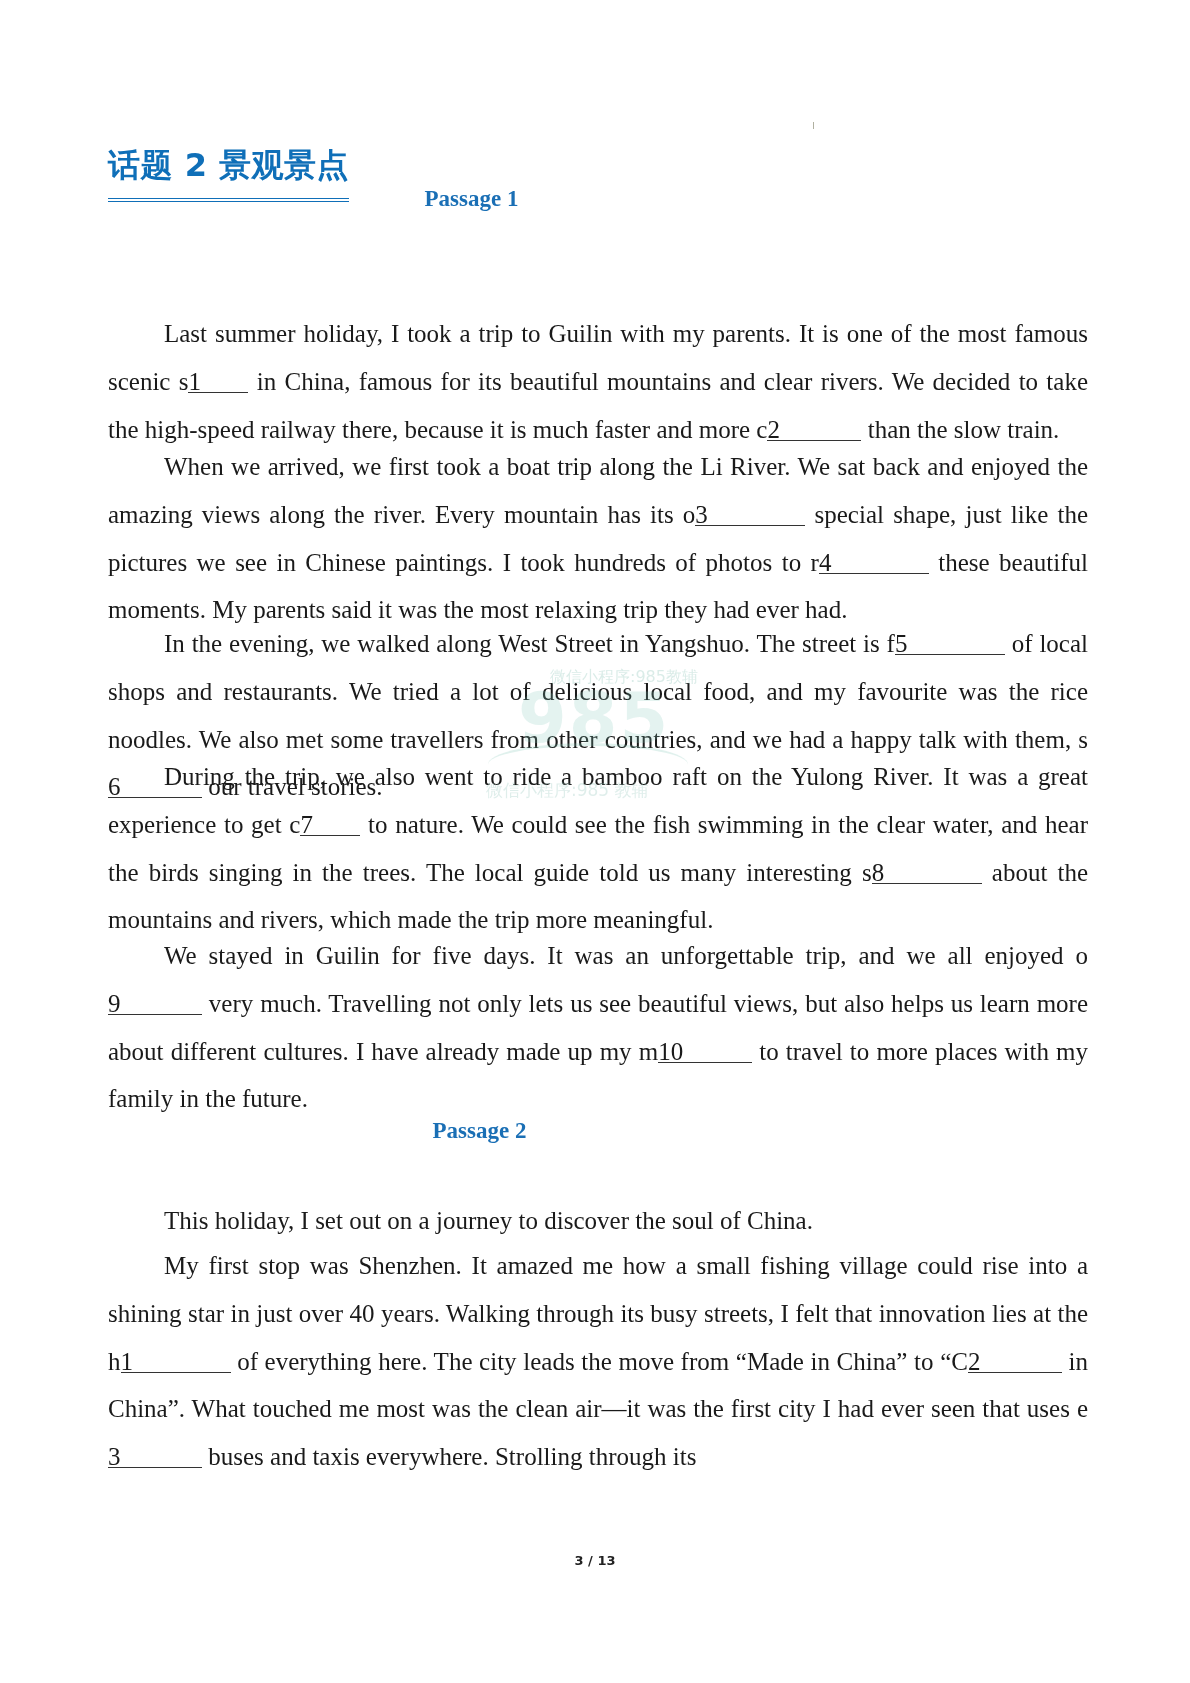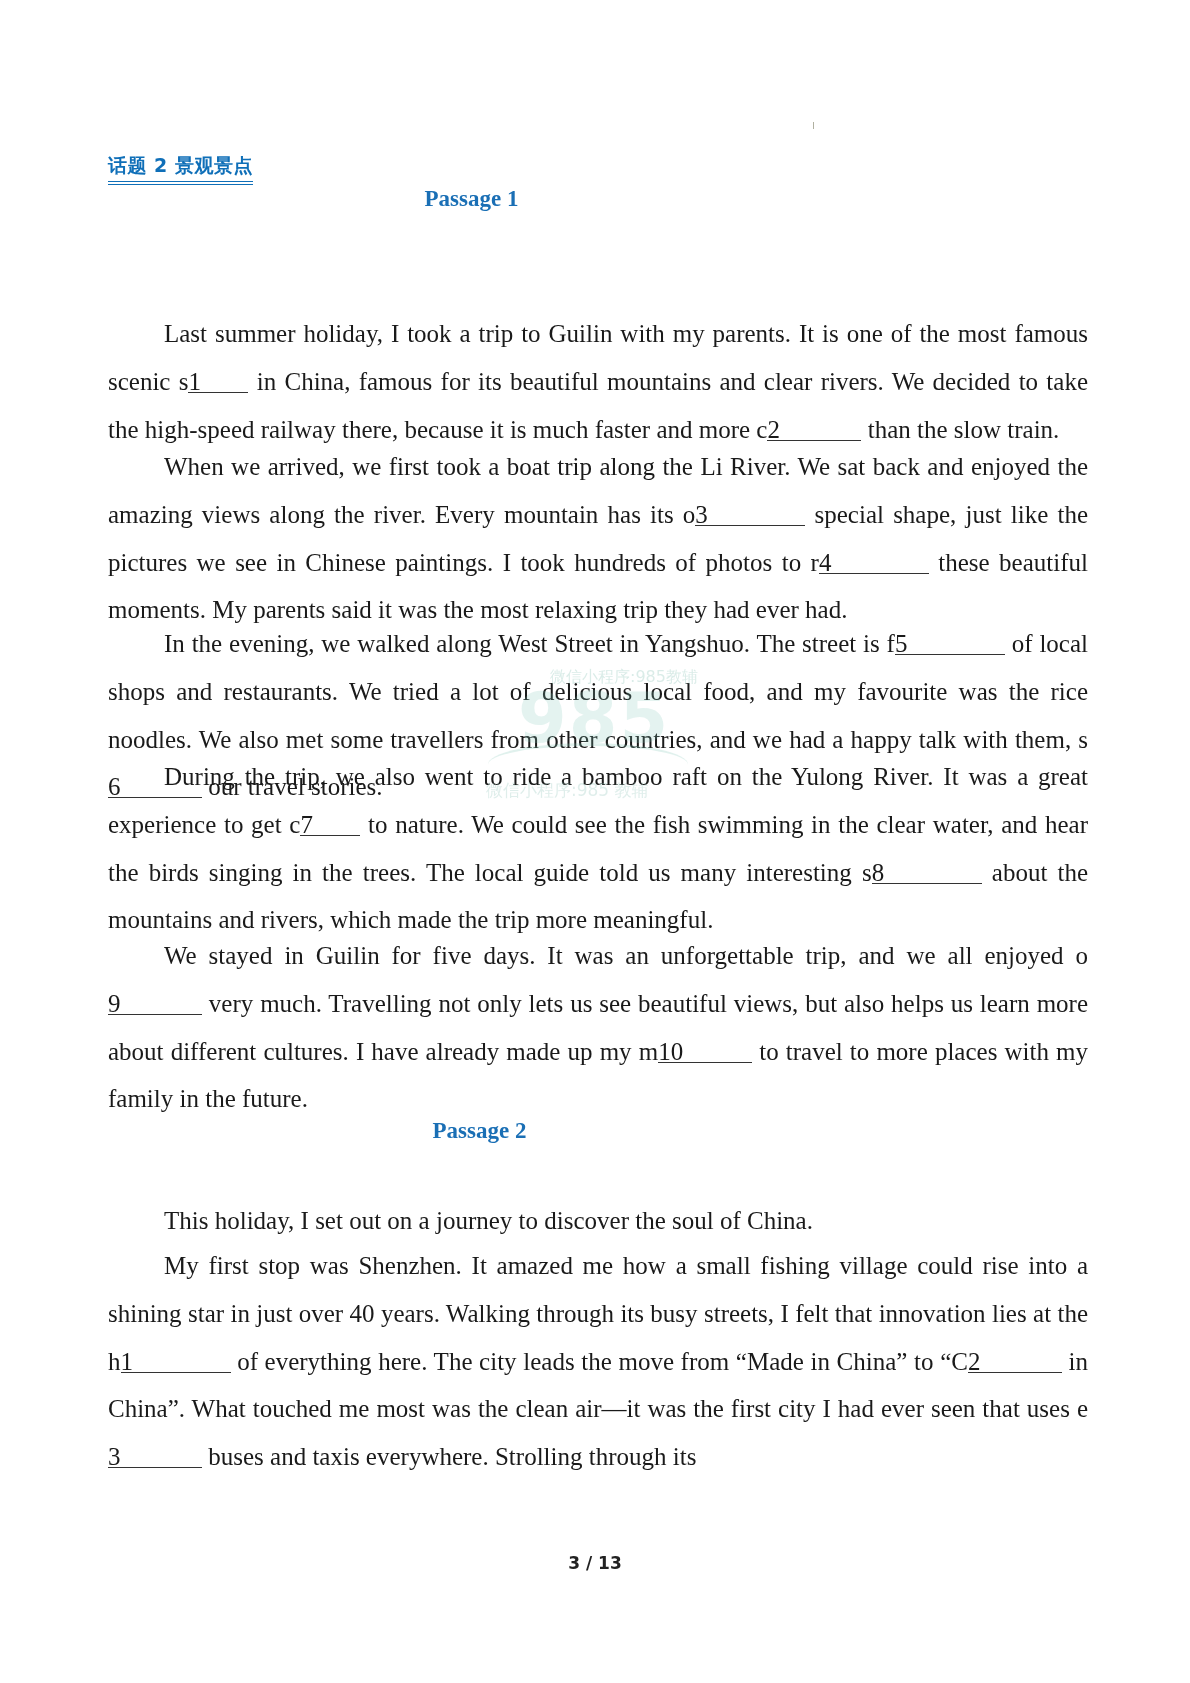--- a/index.html
+++ b/index.html
@@ -1,42 +1,42 @@
 <!DOCTYPE html>
 <html><head>
 <meta charset="utf-8">
 <style>
   html, body { margin: 0; padding: 0; background: #ffffff; }
   body { width: 1190px; height: 1683px; position: relative; overflow: hidden;
          font-family: "Liberation Serif", "DejaVu Serif", serif; color: #1a1a1a; }
   .page { position: absolute; left: 0; top: 0; width: 1190px; height: 1683px; }
   .tick { position: absolute; left: 813px; top: 122px; width: 1px; height: 7px; background: #b0b0a0; }
-  .topic-title { position: absolute; left: 108px; top: 150px; font-size: 19px; font-weight: bold;
+  .topic-title { position: absolute; left: 108px; top: 150px; font-size: 32px; font-weight: bold;
                  color: #0f6fb8; font-family: "DejaVu Sans", "Liberation Sans", sans-serif;
-                 border-bottom: 4px double #0f6fb8; line-height: 30px; padding-bottom: 1px; letter-spacing: 0.5px; }
+                 border-bottom: 4px double #0f6fb8; line-height: 30px; padding-bottom: 18px; letter-spacing: 0.5px; }
   .passage-title { position: absolute; left: 0; width: 943px; text-align: center; font-size: 23px;
                    font-weight: bold; color: #1a6fb5; font-family: "Liberation Serif", serif; }
   .para { position: absolute; left: 108px; width: 980px; font-size: 25px; line-height: 47.8px;
           text-align: justify; text-align-last: left; }
   .para.indent { text-indent: 56px; }
   .cn { font-family: "DejaVu Serif", "Liberation Serif", serif; font-size: 18px; letter-spacing: 0.3px; color: #333; }
   .blank { display: inline-block; border-bottom: 1.3px solid #333; text-align: center; line-height: 20px; text-indent: 0; }
   .blank.b-md { width: 94px; }
   .blank.b-lg { width: 110px; }
   .blank.b-sm { width: 60px; }
   .watermark { position: absolute; left: 478px; top: 665px; width: 230px; height: 160px; pointer-events: none; }
   .wm-num { position: absolute; left: 40px; top: 12px; font-size: 70px; font-family: "DejaVu Sans", sans-serif;
             color: rgba(130, 200, 185, 0.22); font-weight: bold; letter-spacing: 2px; }
   .wm-book { position: absolute; left: 10px; top: 78px; width: 200px; height: 40px;
              border-top: 3px solid rgba(130, 200, 185, 0.25); border-radius: 50% 50% 0 0; }
   .wm-text { position: absolute; left: 8px; top: 114px; font-size: 17px; font-family: "DejaVu Sans", sans-serif;
              color: rgba(150, 200, 190, 0.30); white-space: nowrap; }
   .wm-small { position: absolute; left: 72px; top: 2px; font-size: 16px; font-family: "DejaVu Sans", sans-serif;
               color: rgba(150, 200, 190, 0.35); white-space: nowrap; }
-  .page-number { position: absolute; left: 0; width: 1190px; top: 1553px; text-align: center; font-size: 17px;
+  .page-number { position: absolute; left: 0; width: 1190px; top: 1553px; text-align: center; font-size: 13px;
                  font-weight: bold; font-family: "DejaVu Sans", "Liberation Sans", sans-serif; color: #222; }
 </style>
 </head>
 <body>
 
 <div class="page">
 
   <div class="tick"></div>
 
   <div class="topic-title">话题 2  景观景点</div>

